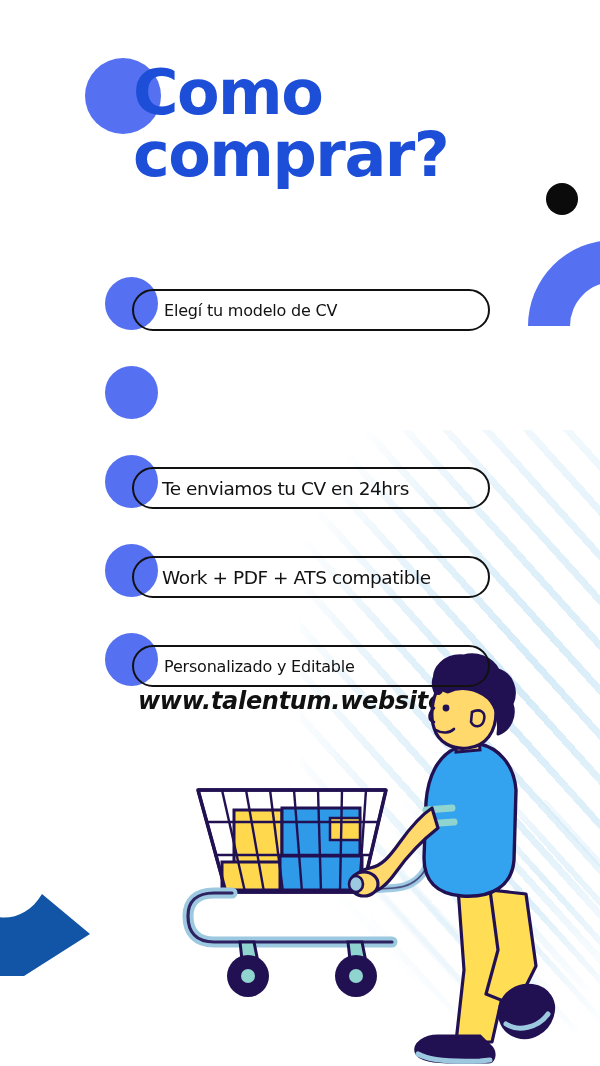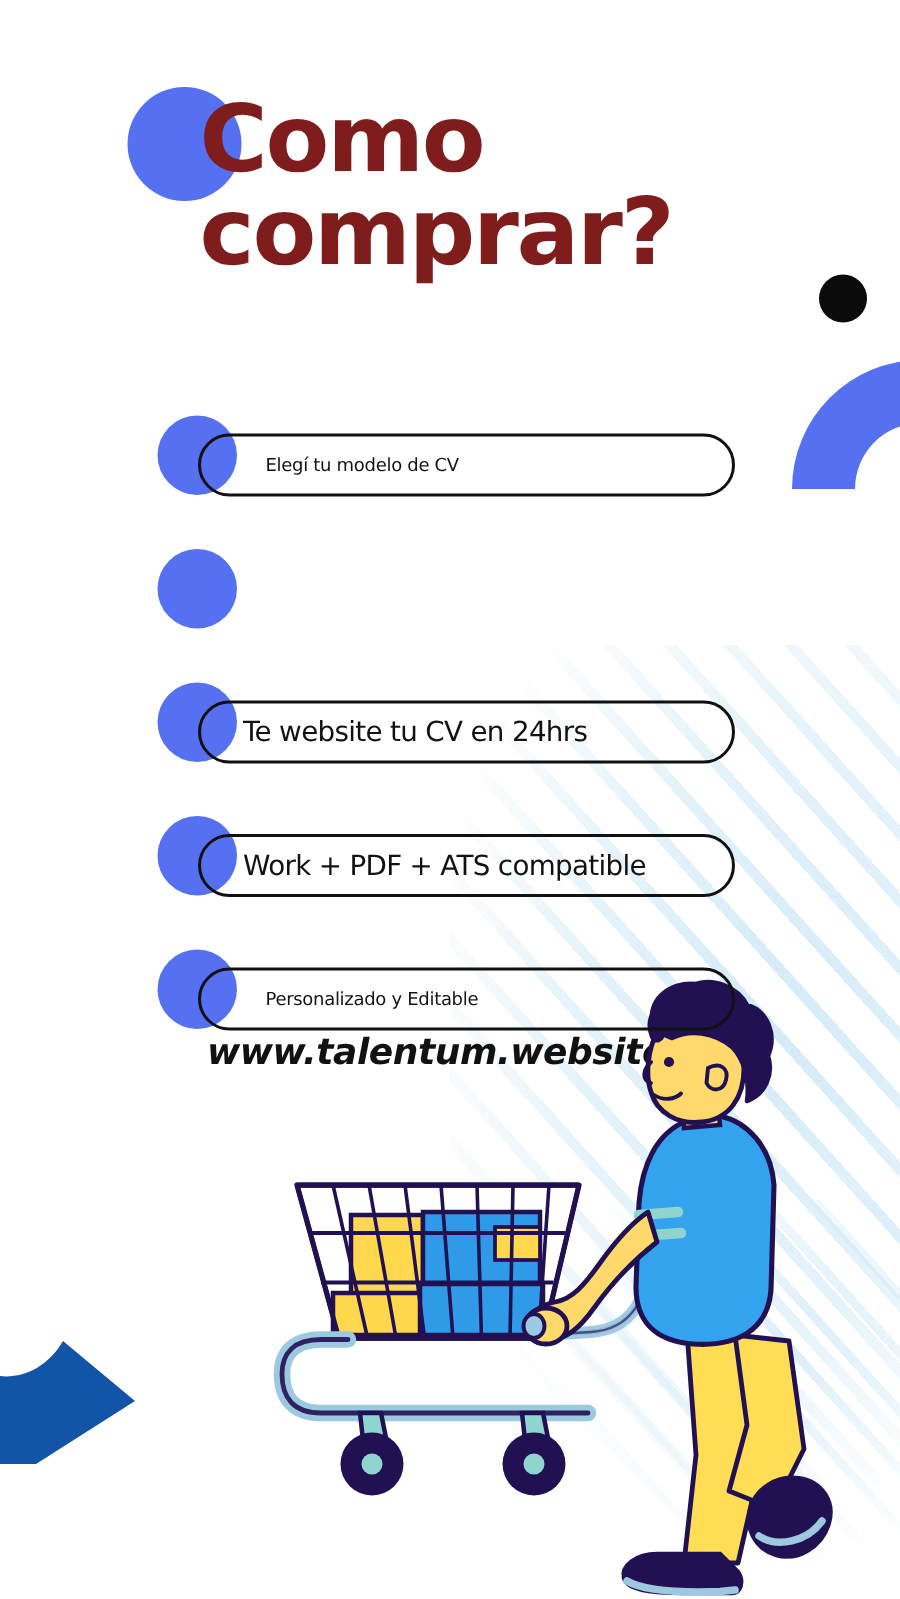--- a/index.html
+++ b/index.html
@@ -91,21 +91,21 @@
     position: absolute;
     left: 133px;
     top: 62px;
     width: 430px;
     margin: 0;
     font-family: "DejaVu Sans", sans-serif;
     font-weight: 700;
     font-size: 62px;
     line-height: 1.0;
     letter-spacing: -1.5px;
-    color: #7f1d1d;
+    color: #1d4ed8;
   }
   .title .line {
     display: block;
   }
 
   
   .steps {
     position: absolute;
     left: 0;
     top: 277px;
@@ -134,23 +134,23 @@
     height: 42px;
     box-sizing: border-box;
     border: 2px solid #111111;
     border-radius: 24px;
     background: transparent;
     z-index: 2;
     display: flex;
     align-items: center;
   }
   .step-label {
-    padding-left: 43px;
+    padding-left: 30px;
     font-family: "DejaVu Sans", sans-serif;
-    font-size: 12px;
+    font-size: 16px;
     font-weight: 400;
     color: #121212;
     white-space: nowrap;
     letter-spacing: -0.2px;
   }
   
   .step.wide .step-label { font-size: 18.5px; padding-left: 28px; letter-spacing: -0.45px; }
 
   
   .url {
@@ -218,21 +218,21 @@
       </div>
     </div>
 
     <div class="step">
       <div class="step-dot"></div>
     </div>
 
     <div class="step wide">
       <div class="step-dot"></div>
       <div class="step-pill">
-        <span class="step-label">Te website tu CV en 24hrs</span>
+        <span class="step-label">Te enviamos tu CV en 24hrs</span>
       </div>
     </div>
 
     <div class="step wide">
       <div class="step-dot"></div>
       <div class="step-pill">
         <span class="step-label">Work + PDF + ATS compatible</span>
       </div>
     </div>
 

